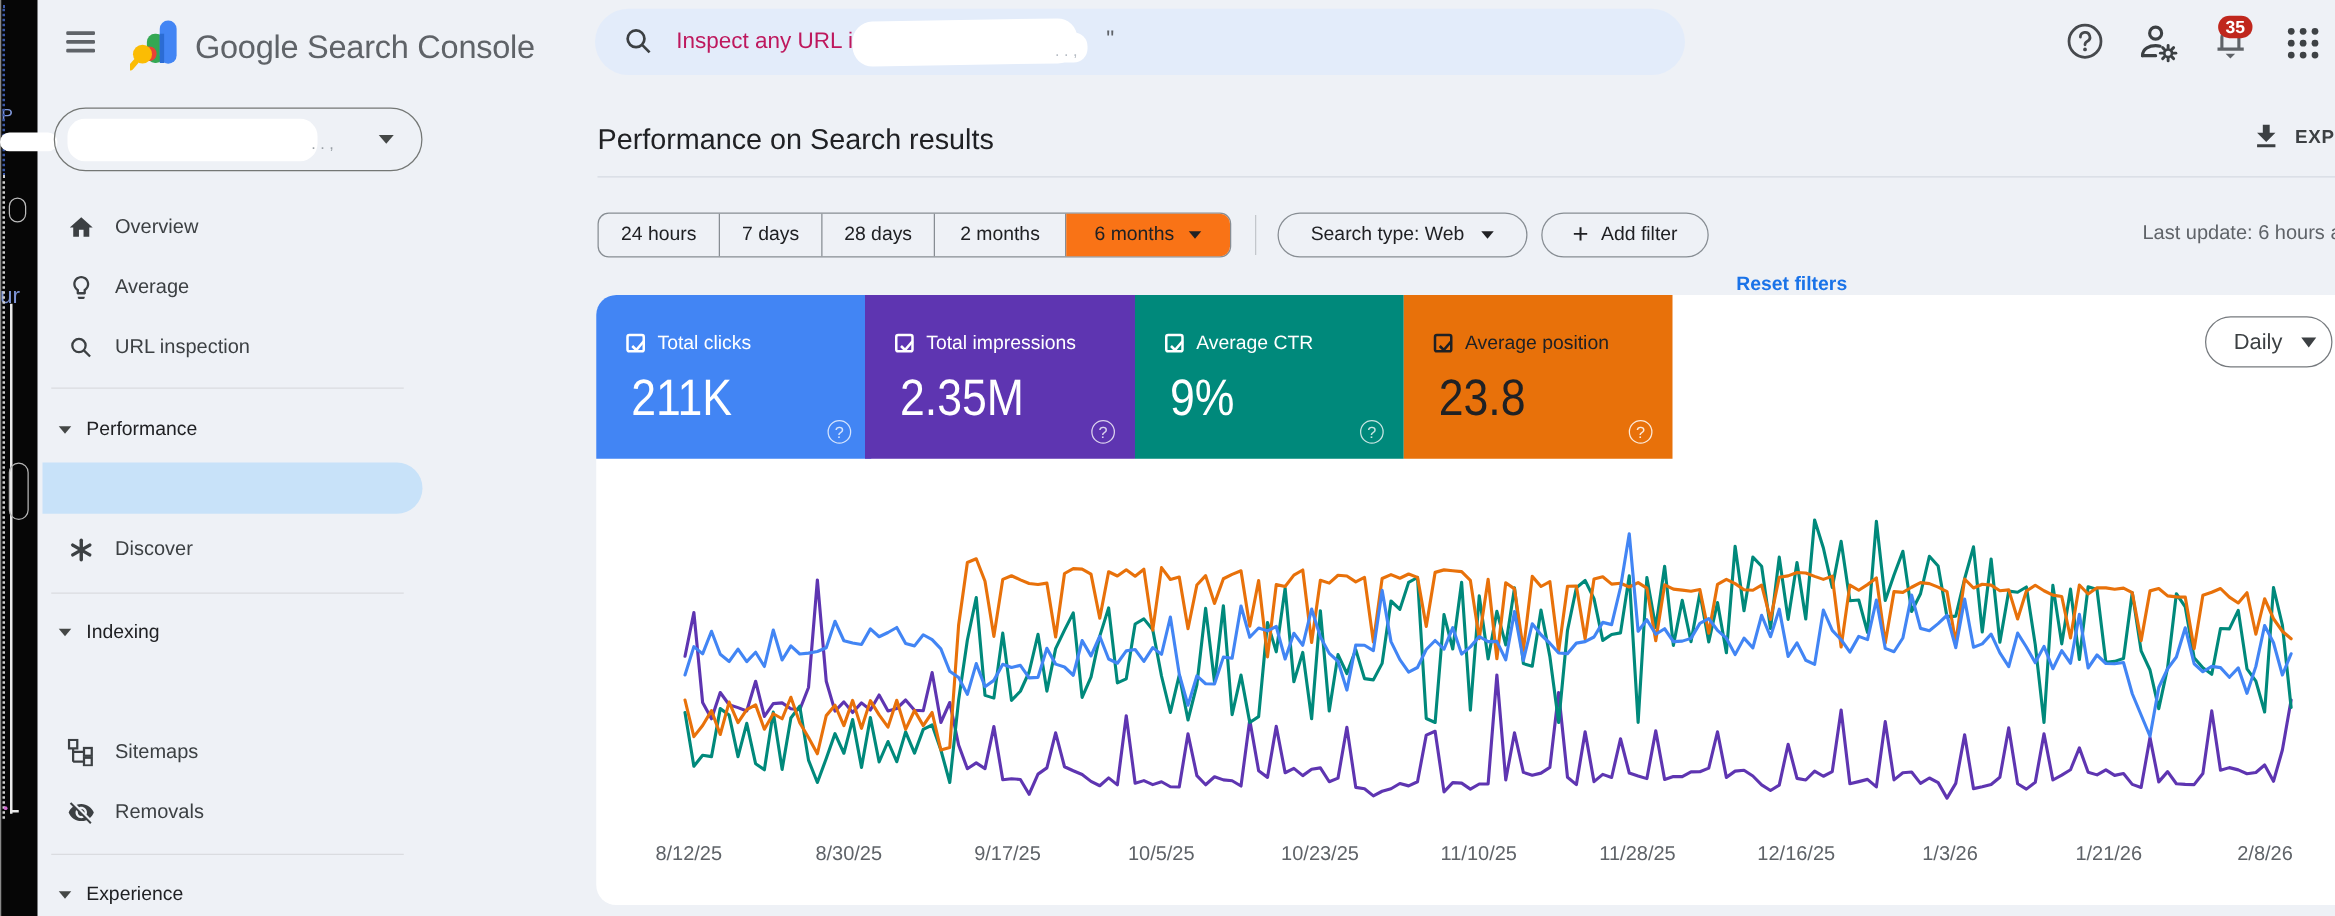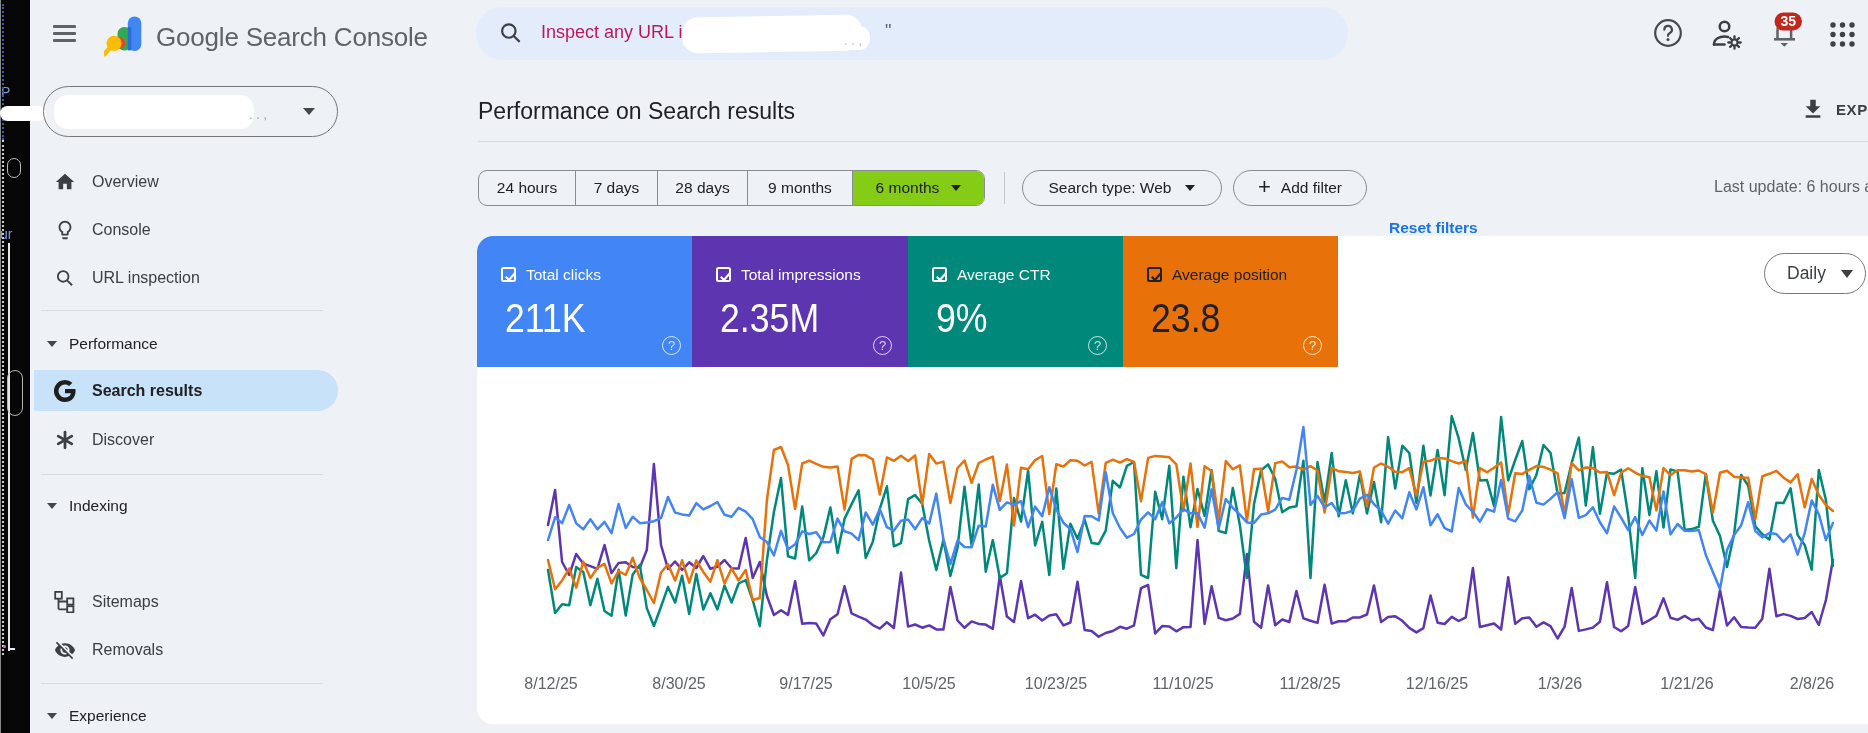--- a/index.html
+++ b/index.html
@@ -3,21 +3,21 @@
 <meta charset="utf-8">
 <style>
 * { margin:0; padding:0; box-sizing:border-box; }
 html,body { width:1868px; height:733px; overflow:hidden; font-family:"Liberation Sans", sans-serif; background:#eef1f6; }
 .abs { position:absolute; }
 #page { position:relative; width:1868px; height:733px; }
 
 #strip { left:0; top:0; width:30px; height:733px; background:#060606; }
 #strip .wline { left:0; top:0; width:1px; height:733px; background:#888; position:absolute; }
 #strip .p1 { position:absolute; left:1px; top:84px; color:#7f96d8; font-size:14px; }
-#strip .p2 { position:absolute; left:0px; top:226px; color:#7f96d8; font-size:14px; }
+#strip .p2 { position:absolute; left:0px; top:226px; color:#7f96d8; font-size:18px; }
 .scrib1 { left:0px; top:106px; width:46px; height:15px; background:#fff; border-radius:8px; }
 
 #sidebar { left:30px; top:0; width:410px; height:733px; }
 .navitem { position:absolute; left:0; height:48px; width:340px; display:flex; align-items:center; color:#3c4043; font-size:16px; }
 .navitem .ic { position:absolute; left:24px; width:22px; height:22px; display:flex; align-items:center; justify-content:center; }
 .navitem .tx { position:absolute; left:62px; }
 .sechead { position:absolute; left:0; height:30px; width:340px; display:flex; align-items:center; color:#202124; font-size:15.5px; }
 .sechead .car { position:absolute; left:17px; width:0; height:0; border-left:5px solid transparent; border-right:5px solid transparent; border-top:6px solid #444746; }
 .sechead .tx { position:absolute; left:39px; }
 .sdiv { position:absolute; left:11px; width:282px; height:1px; background:#dadce0; }
@@ -37,21 +37,21 @@
 #searchpill .scrib2 { position:absolute; left:332px; top:19px; width:62px; height:24px; background:#fff; border-radius:11px; }
 #searchpill .q { position:absolute; left:409px; top:14px; font-size:18px; color:#5f6368; }
 
 #title { left:478px; top:98px; font-size:23px; color:#202124; }
 #export { left:1836px; top:101px; font-size:15px; font-weight:bold; color:#3c4043; letter-spacing:0.6px; }
 #hr1 { left:478px; top:141px; width:1390px; height:1px; background:#d5dae2; }
 
 #seg { left:478px; top:170px; width:507px; height:36px; border:1px solid #878d93; border-radius:9px; display:flex; color:#202124; font-size:15.5px; }
 #seg .s { border-right:1px solid #878d93; display:flex; align-items:center; justify-content:center; }
 #seg .s:last-child { border-right:none; border-radius:0 8px 8px 0; }
-#seg .sel { background:#84cc16; }
+#seg .sel { background:#f97316; }
 #seg .car { width:0; height:0; border-left:5.5px solid transparent; border-right:5.5px solid transparent; border-top:6.5px solid #202124; margin-left:12px; }
 .chip { position:absolute; top:170px; height:36px; border:1px solid #878d93; border-radius:18px; display:flex; align-items:center; justify-content:center; color:#202124; font-size:15.5px; background:transparent; }
 #vdiv { left:1004px; top:172px; width:1px; height:32px; background:#c3c7cc; }
 #reset { left:1389px; top:179px; font-size:15.5px; color:#1a73e8; font-weight:bold;margin-top:40px; }
 #lastupd { left:1714px; top:178px; font-size:16px; color:#5f6368; }
 
 #card { left:477px; top:236px; width:1398px; height:488px; background:#fff; border-radius:16px 0 0 16px; }
 .tile { position:absolute; top:0; height:131px; }
 .tile .cb { position:absolute; left:24px; top:31px; width:15px; height:15px; border:2px solid #fff; border-radius:2.5px; }
 .tile .cb svg { position:absolute; left:0px; top:0px; }
@@ -164,45 +164,34 @@
         </svg>
       </span>
       <span class="tx" style="">Overview</span>
     </div>
   <div class="navitem abs" style="left:30px;top:206px;">
       <span class="ic">
         <svg width="22" height="22" viewBox="0 0 24 24">
           <path fill="#3c4043" d="M9 21c0 .55.45 1 1 1h4c.55 0 1-.45 1-1v-1H9v1zm3-19C8.14 2 5 5.14 5 9c0 2.38 1.19 4.47 3 5.74V17c0 .55.45 1 1 1h6c.55 0 1-.45 1-1v-2.26c1.81-1.27 3-3.36 3-5.74 0-3.86-3.14-7-7-7zm2.85 11.1l-.85.6V16h-4v-2.3l-.85-.6C7.8 12.16 7 10.63 7 9c0-2.76 2.24-5 5-5s5 2.24 5 5c0 1.63-.8 3.16-2.15 4.1z"></path>
         </svg>
       </span>
-      <span class="tx" style="">Console</span>
+      <span class="tx" style="">Average</span>
     </div>
   <div class="navitem abs" style="left:30px;top:254px;">
       <span class="ic">
         <svg width="22" height="22" viewBox="0 0 24 24">
           <path fill="none" stroke="#3c4043" stroke-width="2" d="M10 4.5 a5.8 5.8 0 1 0 0 11.6 a5.8 5.8 0 0 0 0-11.6 z M14.3 14.5 L19.7 19.9"></path>
         </svg>
       </span>
       <span class="tx" style="">URL inspection</span>
     </div>
   <div class="sdiv abs" style="left:41px;top:310px;"></div>
   <div class="sechead abs" style="left:30px;top:329px;">
       <span class="car"></span>
       <span class="tx">Performance</span>
-    </div>
-  <div class="navitem abs" style="left:30px;top:367px;">
-      <span class="ic">
-        <svg width="22" height="22" viewBox="0 0 18 18">
-          <path fill="#1f1f1f" d="M17.64 9.2c0-.64-.06-1.25-.16-1.84H9v3.48h4.84a4.14 4.14 0 0 1-1.8 2.72v2.26h2.91c1.7-1.57 2.69-3.87 2.69-6.62z"></path>
-          <path fill="#1f1f1f" d="M9 18c2.43 0 4.47-.8 5.96-2.18l-2.91-2.26c-.8.54-1.84.86-3.05.86-2.34 0-4.33-1.58-5.04-3.71H.96v2.33A9 9 0 0 0 9 18z"></path>
-          <path fill="#1f1f1f" d="M3.96 10.71a5.41 5.41 0 0 1 0-3.42V4.96H.96a9 9 0 0 0 0 8.08l3-2.33z"></path>
-          <path fill="#1f1f1f" d="M9 3.58c1.32 0 2.51.45 3.44 1.35l2.58-2.58A9 9 0 0 0 9 0 9 9 0 0 0 .96 4.96l3 2.33C4.67 5.16 6.66 3.58 9 3.58z"></path>
-        </svg>
-      </span>
-      <span class="tx" style="font-weight:bold;color:#202124;">Search results</span>
     </div>
   <div class="navitem abs" style="left:30px;top:416px;">
       <span class="ic">
         <svg width="22" height="22" viewBox="0 0 24 24">
           <g stroke="#3c4043" stroke-width="3" stroke-linecap="round">
             <line x1="12" y1="3.5" x2="12" y2="20.5"></line>
             <line x1="4.6" y1="7.75" x2="19.4" y2="16.25"></line>
             <line x1="4.6" y1="16.25" x2="19.4" y2="7.75"></line>
           </g>
         </svg>
@@ -245,21 +234,21 @@
   <svg class="abs" style="left:1802px;top:97px;" width="22" height="22" viewBox="0 0 24 24">
       <path fill="#3c4043" d="M9 3 h6 v7 h5 l-8 8 -8-8 h5 z M4 20 h16 v2.6 H4 z"></path>
     </svg>
   <div id="export" class="abs" style="white-space:nowrap;">EXPORT</div>
   <div id="hr1" class="abs"></div>
 
   <div id="seg" class="abs">
     <div class="s" style="width:97px;">24 hours</div>
     <div class="s" style="width:82px;">7 days</div>
     <div class="s" style="width:90px;">28 days</div>
-    <div class="s" style="width:105px;">9 months</div>
+    <div class="s" style="width:105px;">2 months</div>
     <div class="s sel" style="width:131px;">6 months<span class="car"></span></div>
   </div>
   <div id="vdiv" class="abs"></div>
   <div class="chip abs" style="left:1022px; width:200px;">Search type: Web<span style="margin-left:14px;width:0;height:0;border-left:5.5px solid transparent;border-right:5.5px solid transparent;border-top:6.5px solid #202124;"></span></div>
   <div class="chip abs" style="left:1233px; width:134px;"><span style="font-size:22px;font-weight:400;margin-right:10px;margin-top:-2px;">+</span>Add filter</div>
   <div id="reset" class="abs">Reset filters</div>
   <div id="lastupd" class="abs" style="white-space:nowrap;">Last update: 6 hours ago</div>
 
   <div id="card" class="abs">
     <div class="tile" style="left:0px;width:220px;background:#4285f4;border-radius:16px 0 0 0;">

